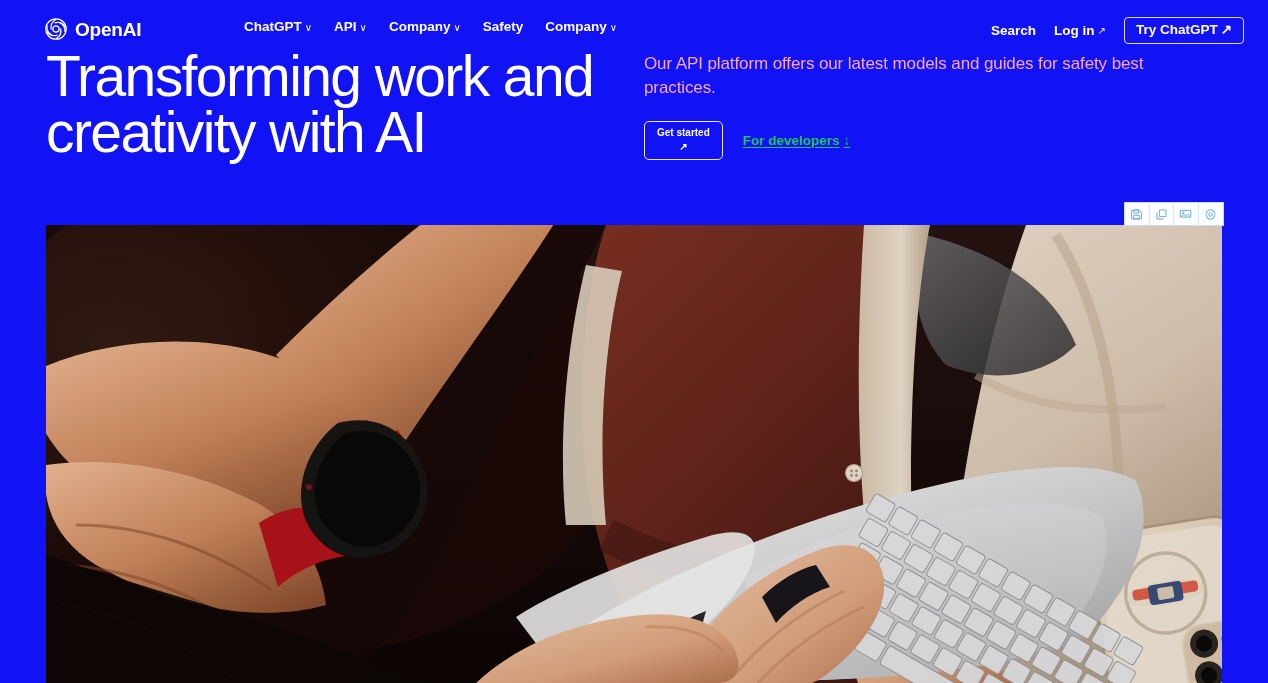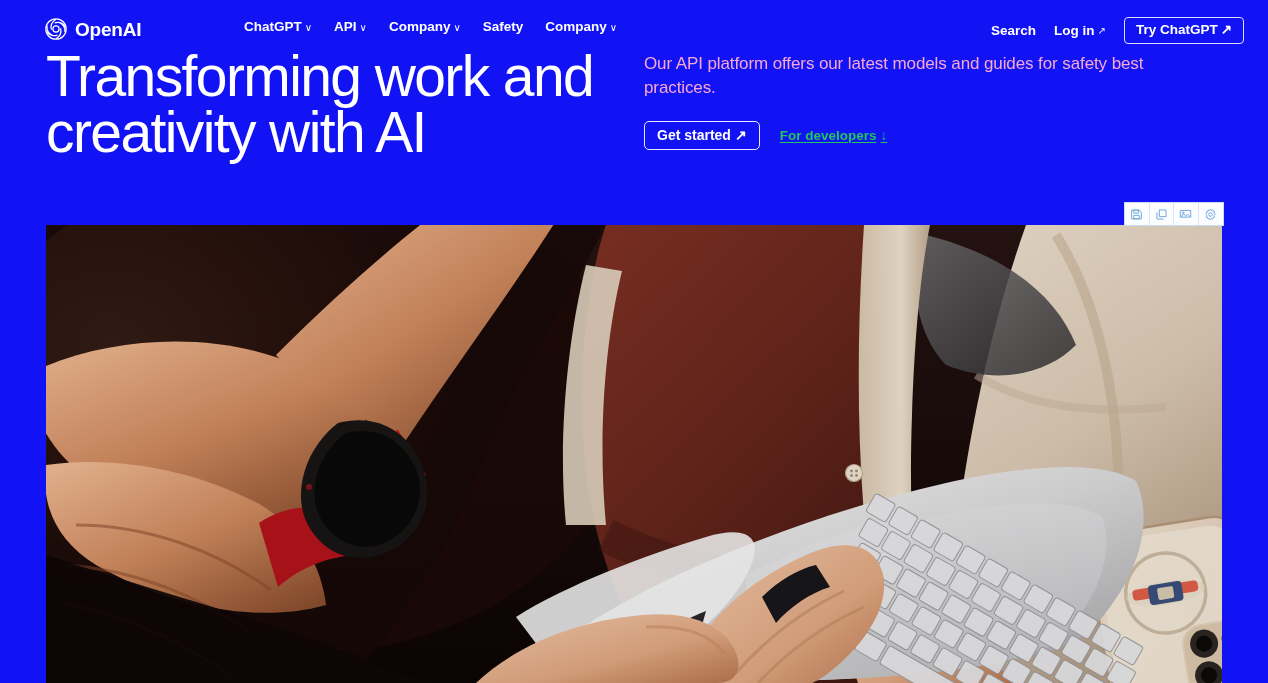--- a/index.html
+++ b/index.html
@@ -136,31 +136,32 @@
   .cta-row {
     margin-top: 21px;
     display: flex;
     align-items: center;
     gap: 20px;
   }
   .btn-outline {
     border: 1px solid rgba(255,255,255,0.9);
     border-radius: 5px;
     padding: 6px 12px 7px 12px;
-    font-size: 14px;
+    font-size: 10px;
     font-weight: 700;
     color: #fff;
     background: transparent;
     text-decoration: none;
     display: inline-flex;
     align-items: center;
     gap: 4px;
     line-height: 1;
     white-space: nowrap;
     cursor: pointer;
+    flex-direction: column;
   }
   .link-underline {
     font-size: 13.5px;
     font-weight: 700;
     color: #22c55e;
     text-decoration: underline;
     text-underline-offset: 2px;
     display: inline-flex;
     align-items: center;
     gap: 4px;

